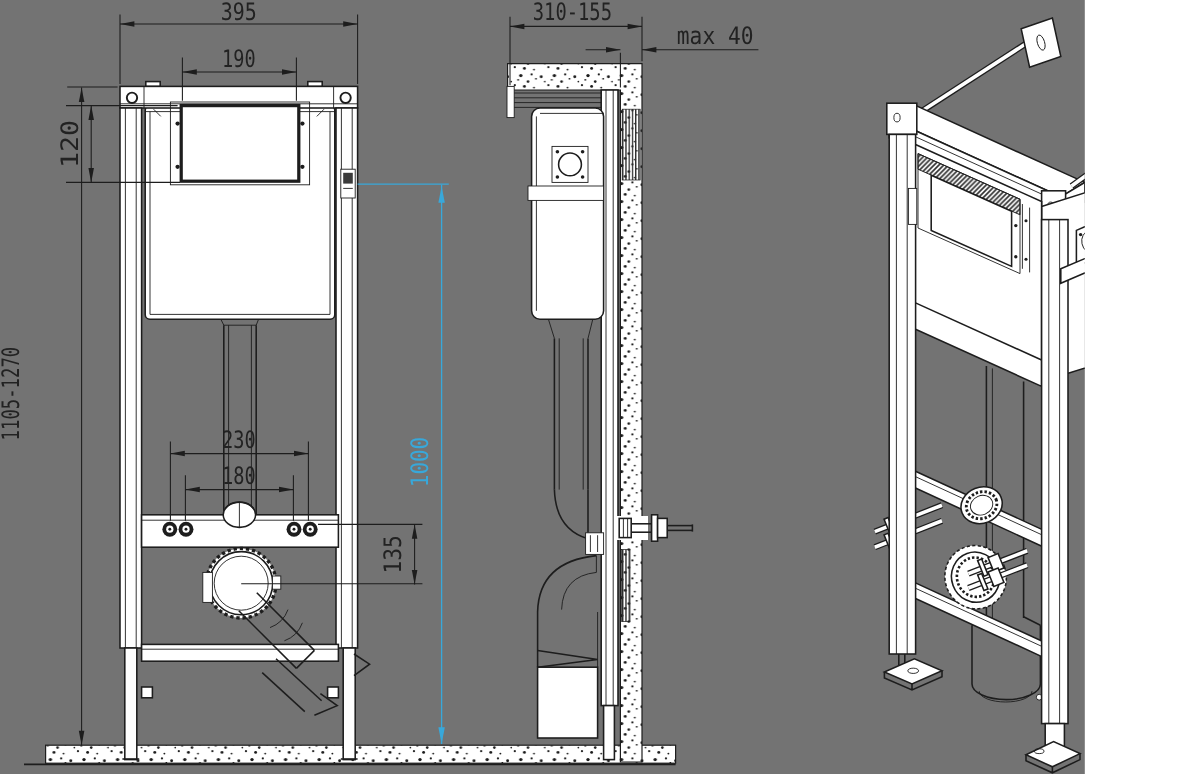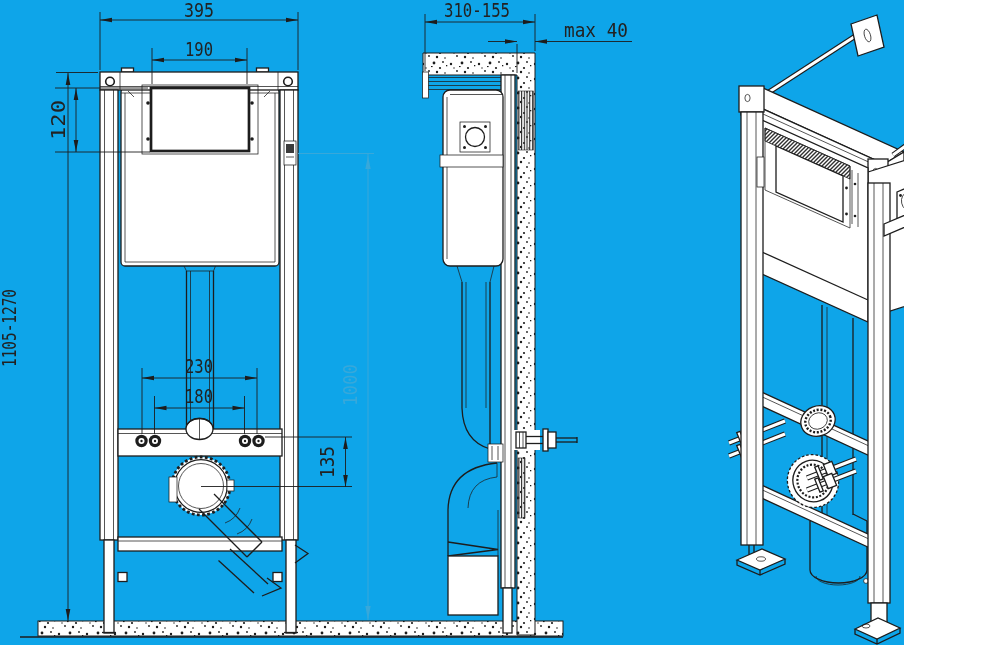--- a/index.html
+++ b/index.html
@@ -1,16 +1,16 @@
 <!DOCTYPE html>
 <html><head>
 <meta charset="utf-8">
 <style>
   html,body{margin:0;padding:0;background:#ffffff;}
-  .stage{width:904px;height:645px;position:relative;background:#0ea5e9;overflow:hidden;}
+  .stage{width:904px;height:645px;position:relative;background:#737373;overflow:hidden;}
   svg{display:block;}
   .ln{stroke:#1d1d1d;stroke-width:1.3;fill:none;}
   .lnw{stroke:#1d1d1d;stroke-width:1.3;fill:#ffffff;}
   .thin{stroke:#1d1d1d;stroke-width:.75;fill:none;}
   .thinw{stroke:#1d1d1d;stroke-width:.75;fill:#ffffff;}
   .thick{stroke:#1d1d1d;stroke-width:2.7;fill:#ffffff;}
   .dim{stroke:#1d1d1d;stroke-width:.9;fill:none;}
   .arr{fill:#1d1d1d;stroke:none;}
   .dark{fill:#1d1d1d;stroke:none;}
   .txt{font-family:"DejaVu Sans Mono","Liberation Mono",monospace;font-size:20px;fill:#222;}

